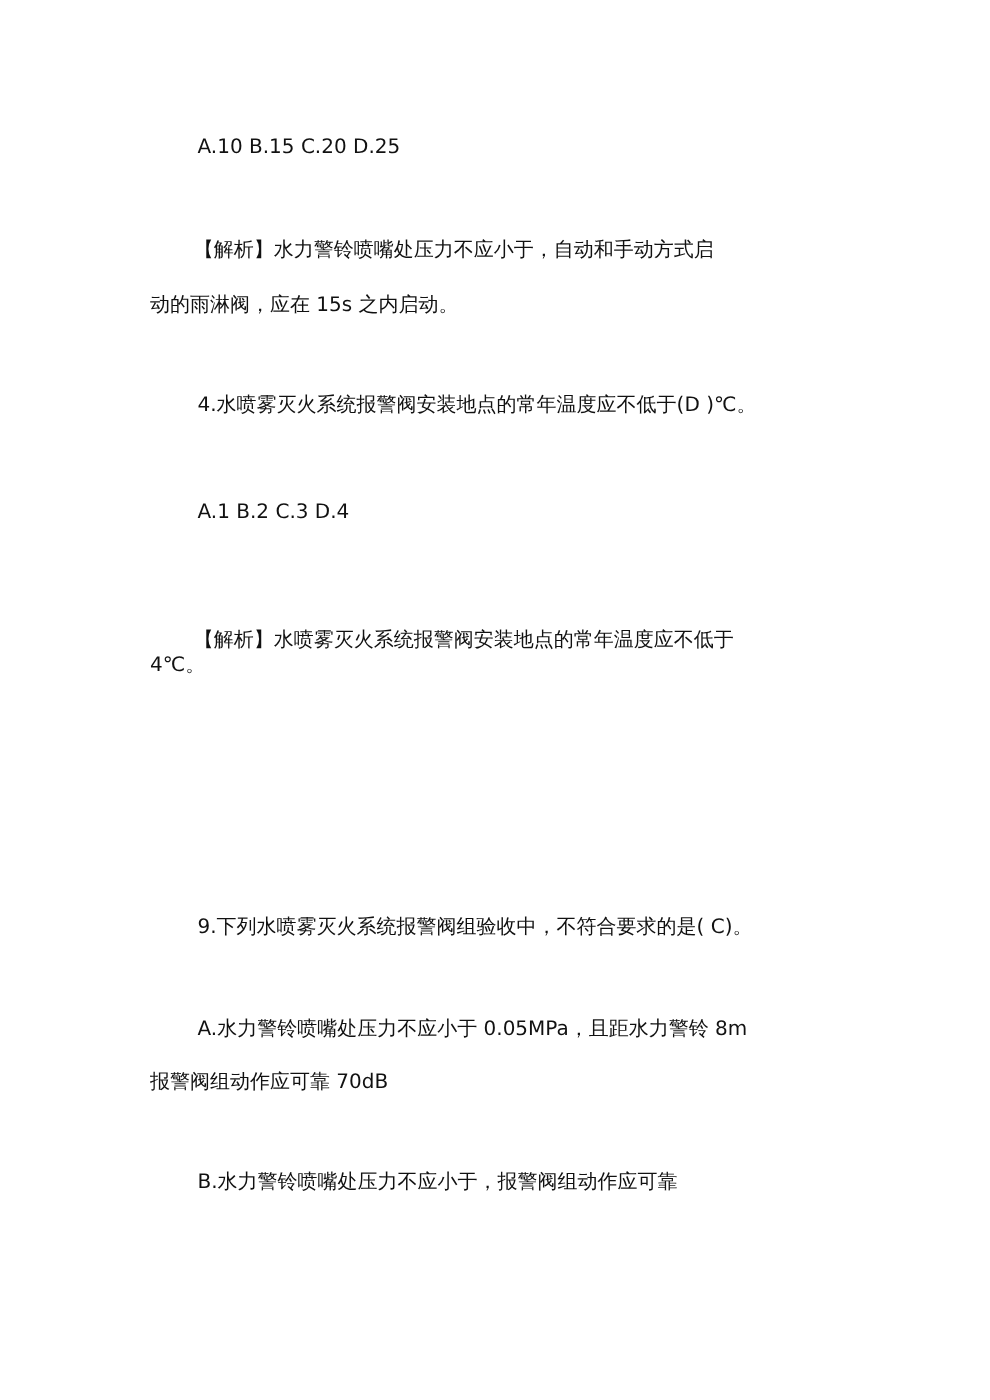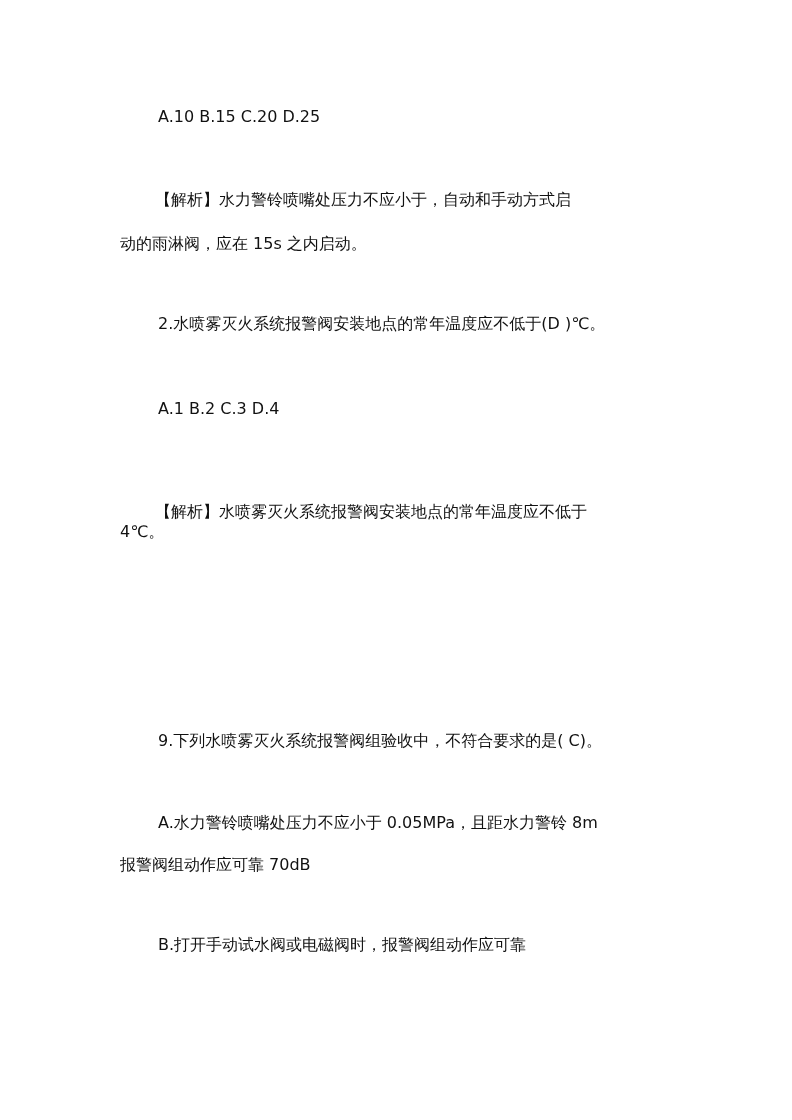--- a/index.html
+++ b/index.html
@@ -10,21 +10,21 @@
   .cont { left: 120px; }
   .br { left: 155px; }
 </style>
 </head>
 <body>
 
 <div>
   <div class="line ind" style="top:107px">A.10 B.15 C.20 D.25</div>
   <div class="line br" style="top:190px">【解析】水力警铃喷嘴处压力不应小于，自动和手动方式启</div>
   <div class="line cont" style="top:234px">动的雨淋阀，应在  15s  之内启动。</div>
-  <div class="line ind" style="top:314px">2.水喷雾灭火系统报警阀安装地点的常年温度应不低于(D )℃。</div>
+  <div class="line ind" style="top:314px">4.水喷雾灭火系统报警阀安装地点的常年温度应不低于(D )℃。</div>
   <div class="line ind" style="top:399px">A.1 B.2 C.3 D.4</div>
   <div class="line br" style="top:502px">【解析】水喷雾灭火系统报警阀安装地点的常年温度应不低于</div>
   <div class="line cont" style="top:522px">4℃。</div>
   <div class="line ind" style="top:731px">9.下列水喷雾灭火系统报警阀组验收中，不符合要求的是( C)。</div>
   <div class="line ind" style="top:813px">A.水力警铃喷嘴处压力不应小于    0.05MPa，且距水力警铃    8m</div>
   <div class="line cont" style="top:855px">报警阀组动作应可靠  70dB</div>
-  <div class="line ind" style="top:935px">B.打开手动试水阀或电磁阀时，报警阀组动作应可靠</div>
+  <div class="line ind" style="top:935px">B.水力警铃喷嘴处压力不应小于，报警阀组动作应可靠</div>
 </div>
 
 </body></html>

